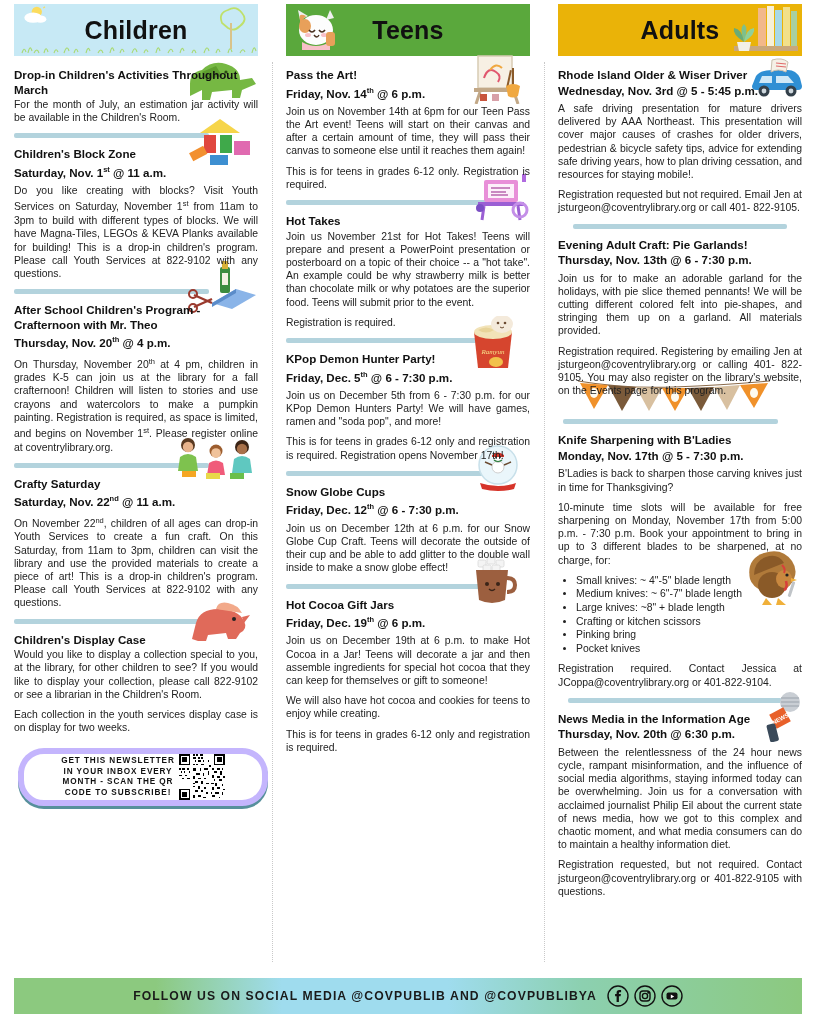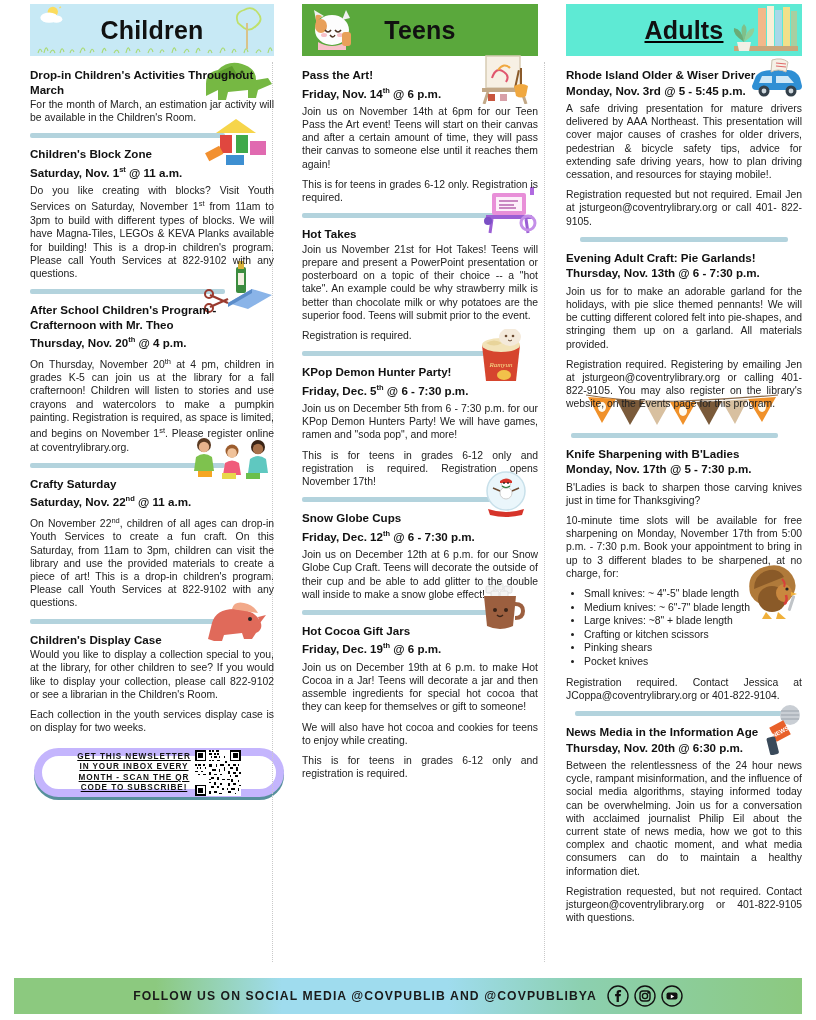--- a/index.html
+++ b/index.html
@@ -9,21 +9,20 @@
     font-family: "Liberation Sans", sans-serif;
     overflow: hidden;
   }
   .page { position: relative; width: 816px; height: 1020px; background:#fff; }
 
   
   .columns {
     position: absolute; top: 0; left: 0;
     width: 816px; height: 972px;
     display: flex;
-    padding-left: 16px;
   }
   .col { position: relative; height: 972px; padding: 0; }
   .col-children { width: 272px; padding: 0 14px 0 14px; }
   .col-teens    { width: 272px; padding: 0 14px 0 14px; }
   .col-adults   { width: 272px; padding: 0 14px 0 14px; }
 
   .col-divider {
     position: absolute; top: 62px; bottom: 10px; width: 1px;
     border-left: 1px dotted #c9c9c9;
   }
@@ -35,21 +34,21 @@
     position: relative; height: 52px; margin: 4px 0 12px 0;
     display: flex; align-items: center; justify-content: center;
     overflow: hidden;
   }
   .banner-title {
     font-size: 25px; font-weight: bold; color: #111;
     letter-spacing: .2px; z-index: 3; position: relative;
   }
   .banner-children { background: #c7e9f5; }
   .banner-teens    { background: #5aa83c; }
-  .banner-adults   { background: #5eead4; text-decoration: underline; }
+  .banner-adults   { background: #eab308; }
 
   
   .cb-sun { position:absolute; left:10px; top:2px; width:30px; height:22px; z-index:1;}
   .cb-grass { position:absolute; left:0; right:0; bottom:2px; height:20px; z-index:1;}
   .cb-tree { position:absolute; right:10px; top:1px; width:34px; height:46px; z-index:1;}
   .tb-cat { position:absolute; left:6px; top:2px; width:48px; height:48px; z-index:1;}
   .ab-books { position:absolute; right:4px; top:0px; width:70px; height:52px; z-index:1;}
 
   
   .article { position: relative; margin-bottom: 2px; }
@@ -80,26 +79,25 @@
   .rule.short { width: 88%; }
   .rule.shorter { width: 80%; }
 
   
   .art-deco { position: absolute; z-index: 2; pointer-events: none; }
 
   
   .qr-wrap { position: relative; margin-top: 14px; padding-left: 4px; }
   .qr-box {
     position: relative;
-    border: 8px solid #c4b5fd; border-radius: 26px;
+    border: 6px solid #c4b5fd; border-radius: 26px;
     background: #ffffff;
-    height: 49px; width: 250px;
+    height: 58px; width: 250px;
     display: flex; align-items: center; justify-content: center;
     box-shadow: 0 3px 0 0 #57909c;
-    text-decoration: underline;
   }
   .qr-text {
     font-size: 8.2px; line-height: 10.5px; font-weight: bold;
     letter-spacing: .9px; text-align: center; color: #111;
     padding-right: 4px;
   }
   .qr-code { width: 46px; height: 46px; flex: 0 0 auto; }
 
   
   .footer {
@@ -157,21 +155,21 @@
         <span class="banner-title">Children</span>
       </div>
 
       <div class="article">
         <svg class="art-deco" style="right:-2px; top:-12px; width:78px; height:50px;" viewBox="0 0 78 50">
           <path d="M8 40 L8 28 Q8 16 20 14 Q30 4 44 8 Q58 12 58 24 L70 22 L74 28 L60 34 L58 42 L50 42 L50 34 L30 36 L28 44 L20 44 L20 34 Z" fill="#76b843"></path>
           <path d="M20 16 L34 10 L40 20 L24 24 Z" fill="#5e9e2e"></path>
           <circle cx="44" cy="16" r="1.6" fill="#2c4d14"></circle>
         </svg>
         <div class="art-title">Drop-in Children's Activities Throughout March</div>
-        <div class="art-body">For the month of March, an estimation jar activity will be available in the Children's Room.</div>
+        <div class="art-body">For the month of July, an estimation jar activity will be available in the Children's Room.</div>
       </div>
       <div class="rule shorter"></div>
 
       <div class="article">
         <svg class="art-deco" style="right:4px; top:-32px; width:66px; height:52px;" viewBox="0 0 66 52">
           <path d="M12 18 L32 4 L52 18 Z" fill="#f6d54a"></path>
           <rect x="16" y="20" width="12" height="18" fill="#e0473f"></rect>
           <rect x="32" y="20" width="12" height="18" fill="#3fa94a"></rect>
           <rect x="46" y="26" width="16" height="14" fill="#e06ab0"></rect>
           <rect x="22" y="40" width="18" height="10" fill="#3d8fd1"></rect>
@@ -483,21 +481,21 @@
           <circle cx="18" cy="33" r="5.5" fill="#34404a"></circle>
             <circle cx="18" cy="33" r="2.4" fill="#cfd8de"></circle>
           <circle cx="45" cy="33" r="5.5" fill="#34404a"></circle>
             <circle cx="45" cy="33" r="2.4" fill="#cfd8de"></circle>
           <g transform="translate(26,0)">
               <path d="M0 2 q10-3 16 2 l-2 10 q-8-4 -15 0 z" fill="#f5f0e6" stroke="#c9bfae" stroke-width="1"></path>
           <path d="M4 5 l10 1 M4 8 l10 1" stroke="#e06a6a" stroke-width="1.1"></path>
             </g>
         </svg>
         <div class="art-title">Rhode Island Older &amp; Wiser Driver</div>
-        <div class="art-date">Monday, Nov. 3rd @ 5 - 5:45 p.m.</div>
+        <div class="art-date">Wednesday, Nov. 3rd @ 5 - 5:45 p.m.</div>
         <div class="art-body">A safe driving presentation for mature drivers delivered by AAA Northeast. This presentation will cover major causes of crashes for older drivers, pedestrian &amp; bicycle safety tips, advice for extending safe driving years, how to plan driving cessation, and resources for staying mobile!.</div>
         <div class="art-body">Registration requested but not required. Email Jen at jsturgeon@coventrylibrary.org or call 401- 822-9105.</div>
       </div>
       <div class="rule short" style="margin-left:6%;"></div>
 
       <div class="article">
         <div class="art-title">Evening Adult Craft: Pie Garlands!</div>
         <div class="art-date">Thursday, Nov. 13th @ 6 - 7:30 p.m.</div>
         <div class="art-body">Join us for to make an adorable garland for the holidays, with pie slice themed pennants! We will be cutting different colored felt into pie-shapes, and stringing them up on a garland. All materials provided.</div>
         <div class="art-body">Registration required. Registering by emailing Jen at jsturgeon@coventrylibrary.org or calling 401- 822-9105. You may also register on the library's website, on the Events page for this program.</div>
@@ -535,21 +533,21 @@
               <rect x="48" y="36" width="3" height="16" rx="1" fill="#c0c4c8" transform="rotate(18 49 44)"></rect>
             </g>
           <path d="M24 53 l-4 7 l10 0 Z" fill="#f0b03a"></path>
           <path d="M36 53 l-2 7 l10 0 Z" fill="#f0b03a"></path>
         </svg>
         <ul class="art-list">
           <li>Small knives: ~ 4"-5" blade length</li>
           <li>Medium knives: ~ 6"-7" blade length</li>
           <li>Large knives: ~8" + blade length</li>
           <li>Crafting or kitchen scissors</li>
-          <li>Pinking shears</li>
+          <li>Pinking bring</li>
           <li>Pocket knives</li>
         </ul>
         <div class="art-body">Registration required. Contact Jessica at JCoppa@coventrylibrary.org or 401-822-9104.</div>
       </div>
       <div class="rule short" style="margin-left:4%;"></div>
 
       <div class="article">
         <svg class="art-deco" style="right:-4px; top:-22px; width:44px; height:52px;" viewBox="0 0 44 52">
           <circle cx="28" cy="12" r="10" fill="#c9ced4"></circle>
           <g stroke="#9aa2ab" stroke-width="1">

